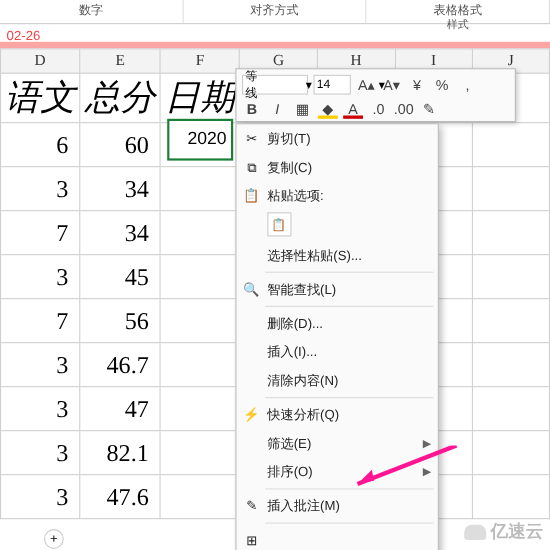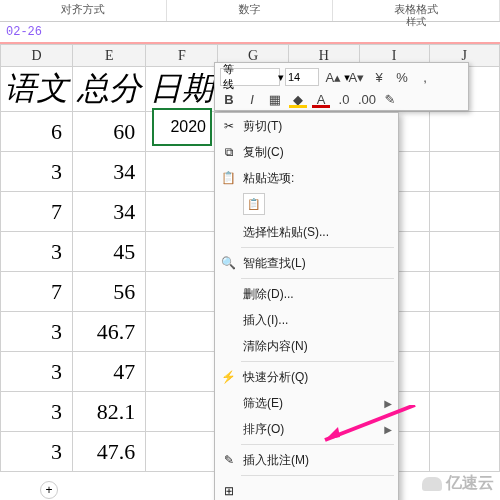--- a/index.html
+++ b/index.html
@@ -1,19 +1,19 @@
 <!DOCTYPE html>
 <html><head>
 <meta charset="utf-8">
 <style>
   * { box-sizing: border-box; margin: 0; padding: 0; }
   body { font-family: "Microsoft YaHei", sans-serif; font-size: 13px; background: #fff; width: 500px; height: 500px; overflow: hidden; position: relative; }
   .ribbon-groups { display: flex; border-bottom: 1px solid #ccc; height: 22px; }
   .ribbon-group { flex: 1; text-align: center; font-size: 11px; color: #555; padding-top: 2px; border-right: 1px solid #e0e0e0; }
-  .formula-bar { height: 22px; border-bottom: 2px solid #fca5a5; font-size: 12px; padding: 3px 6px; color: #8b5cf6; font-family: Liberation Mono, monospace; }
+  .formula-bar { height: 22px; border-bottom: 6px solid #fca5a5; font-size: 12px; padding: 3px 6px; color: #ef4444; }
   .sheet { position: relative; }
   table { border-collapse: collapse; width: 100%; }
   th, td { border: 1px solid #d0d0d0; height: 40px; text-align: center; font-size: 22px; font-family: SimSun, serif; }
   th { background: #f3f3f3; font-weight: normal; font-size: 14px; height: 22px; color: #333; }
   .col-head { width: 75px; }
   td.num { padding-right: 10px; text-align: right; }
   .hdr-row td { font-size: 32px; font-style: italic; }
   .active-cell { position: absolute; border: 2px solid #1a7f37; background: #fff; font-size: 16px; display: flex; align-items: center; justify-content: flex-end; padding-right: 4px; }
   .mini-toolbar { position: absolute; background: #fafafa; border: 1px solid #bbb; box-shadow: 2px 2px 5px rgba(0,0,0,0.25); width: 255px; height: 49px; padding: 3px 5px; font-size: 12px; }
   .mt-row { display: flex; align-items: center; gap: 5px; height: 22px; }
@@ -31,22 +31,22 @@
   .arrow-head { fill: #ff1493; }
   .sheet-tab { position: absolute; bottom: 0; left: 40px; height: 20px; display: flex; align-items: center; gap: 8px; font-size: 12px; }
   .tab-btn { width: 18px; height: 18px; border: 1px solid #ccc; border-radius: 50%; display: inline-flex; align-items: center; justify-content: center; }
   .watermark { position: absolute; right: 6px; bottom: 6px; display: flex; align-items: center; gap: 4px; color: #bbb; font-size: 16px; font-weight: bold; }
   .wm-ic { width: 20px; height: 14px; background: #ddd; border-radius: 7px 7px 3px 3px; }
 </style>
 </head>
 <body>
 
 <div class="ribbon-groups">
+  <div class="ribbon-group">数字</div>
   <div class="ribbon-group">对齐方式</div>
-  <div class="ribbon-group">数字</div>
   <div class="ribbon-group">
     <div>表格格式</div>
     <div style="font-size:10px;margin-top:-2px">样式</div>
   </div>
 </div>
 
 <div class="formula-bar">02-26</div>
 
 <div class="sheet">
 <table>

